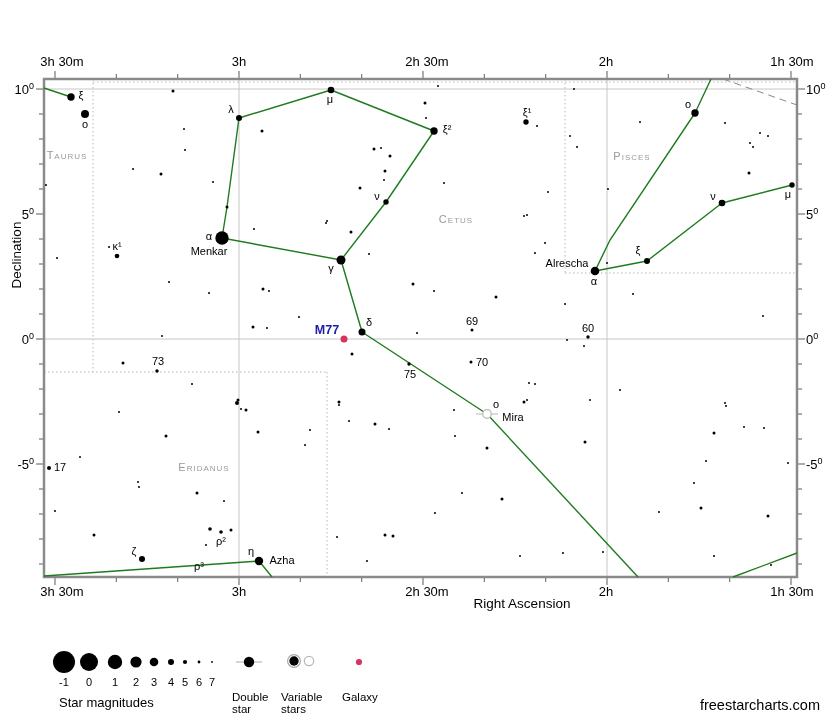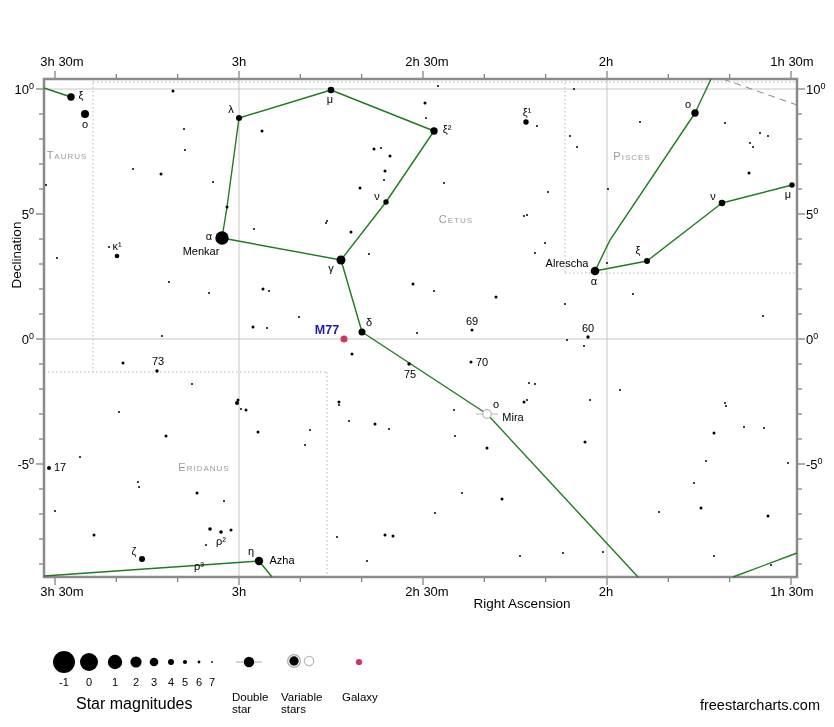--- a/index.html
+++ b/index.html
@@ -14,21 +14,21 @@
   .dec-lbl sup{font-size:9px;vertical-align:5px;line-height:0;}
   .dec-left{transform:translate(-100%,-50%);}
   .dec-right{transform:translate(0,-50%);}
   .slbl{font-size:11px;}
   .sname{font-size:11px;}
   .cons{font-size:11px;color:#9a9a9a;font-variant:small-caps;letter-spacing:1px;}
   .m77{font-size:12.5px;font-weight:bold;}
   .xlabel{position:absolute;left:522px;top:596px;transform:translateX(-50%);font-size:13.5px;}
   .ylabel{position:absolute;left:16px;top:255px;transform:translate(-50%,-50%) rotate(-90deg);font-size:13.5px;}
   .mnum{font-size:11px;}
-  .legtitle{position:absolute;left:76px;top:695px;font-size:16px;}
+  .legtitle{position:absolute;left:59px;top:695px;font-size:13px;}
   .lcap{position:absolute;font-size:11.5px;line-height:12px;}
   .cap-double{left:232px;top:691px;width:46px;}
   .cap-variable{left:281px;top:691px;width:52px;}
   .cap-galaxy{left:342px;top:691px;width:60px;}
   .brand{position:absolute;right:14px;top:697px;font-size:14.5px;}
 </style>
 </head>
 <body>
 
 <div class="screen">
@@ -299,21 +299,21 @@
   <div id="labels">
       <div class="lbl slbl" style="left: 81px; top: 95px;">ξ</div>
       <div class="lbl slbl" style="left: 85px; top: 124px;">o</div>
       <div class="lbl slbl" style="left: 231px; top: 109px;">λ</div>
       <div class="lbl slbl" style="left: 330px; top: 99px;">μ</div>
       <div class="lbl slbl" style="left: 447px; top: 129px;">ξ²</div>
       <div class="lbl slbl" style="left: 527px; top: 112px;">ξ¹</div>
       <div class="lbl slbl" style="left: 377px; top: 196px;">ν</div>
       <div class="lbl slbl" style="left: 331px; top: 268px;">γ</div>
       <div class="lbl slbl" style="left: 209px; top: 236px;">α</div>
-      <div class="lbl sname" style="left: 201px; top: 251px; text-align: center;">Menkar</div>
+      <div class="lbl sname" style="left: 209px; top: 251px; text-align: center;">Menkar</div>
       <div class="lbl slbl" style="left: 369px; top: 322px;">δ</div>
       <div class="lbl slbl" style="left: 117px; top: 246px;">κ¹</div>
       <div class="lbl slbl" style="left: 472px; top: 321px; text-align: center;">69</div>
       <div class="lbl slbl" style="left: 482px; top: 362px;">70</div>
       <div class="lbl slbl" style="left: 410px; top: 374px;">75</div>
       <div class="lbl slbl" style="left: 158px; top: 361px;">73</div>
       <div class="lbl slbl" style="left: 588px; top: 328px;">60</div>
       <div class="lbl slbl" style="left: 60px; top: 467px;">17</div>
       <div class="lbl slbl" style="left: 496px; top: 404px;">o</div>
       <div class="lbl sname" style="left: 513px; top: 417px;">Mira</div>

